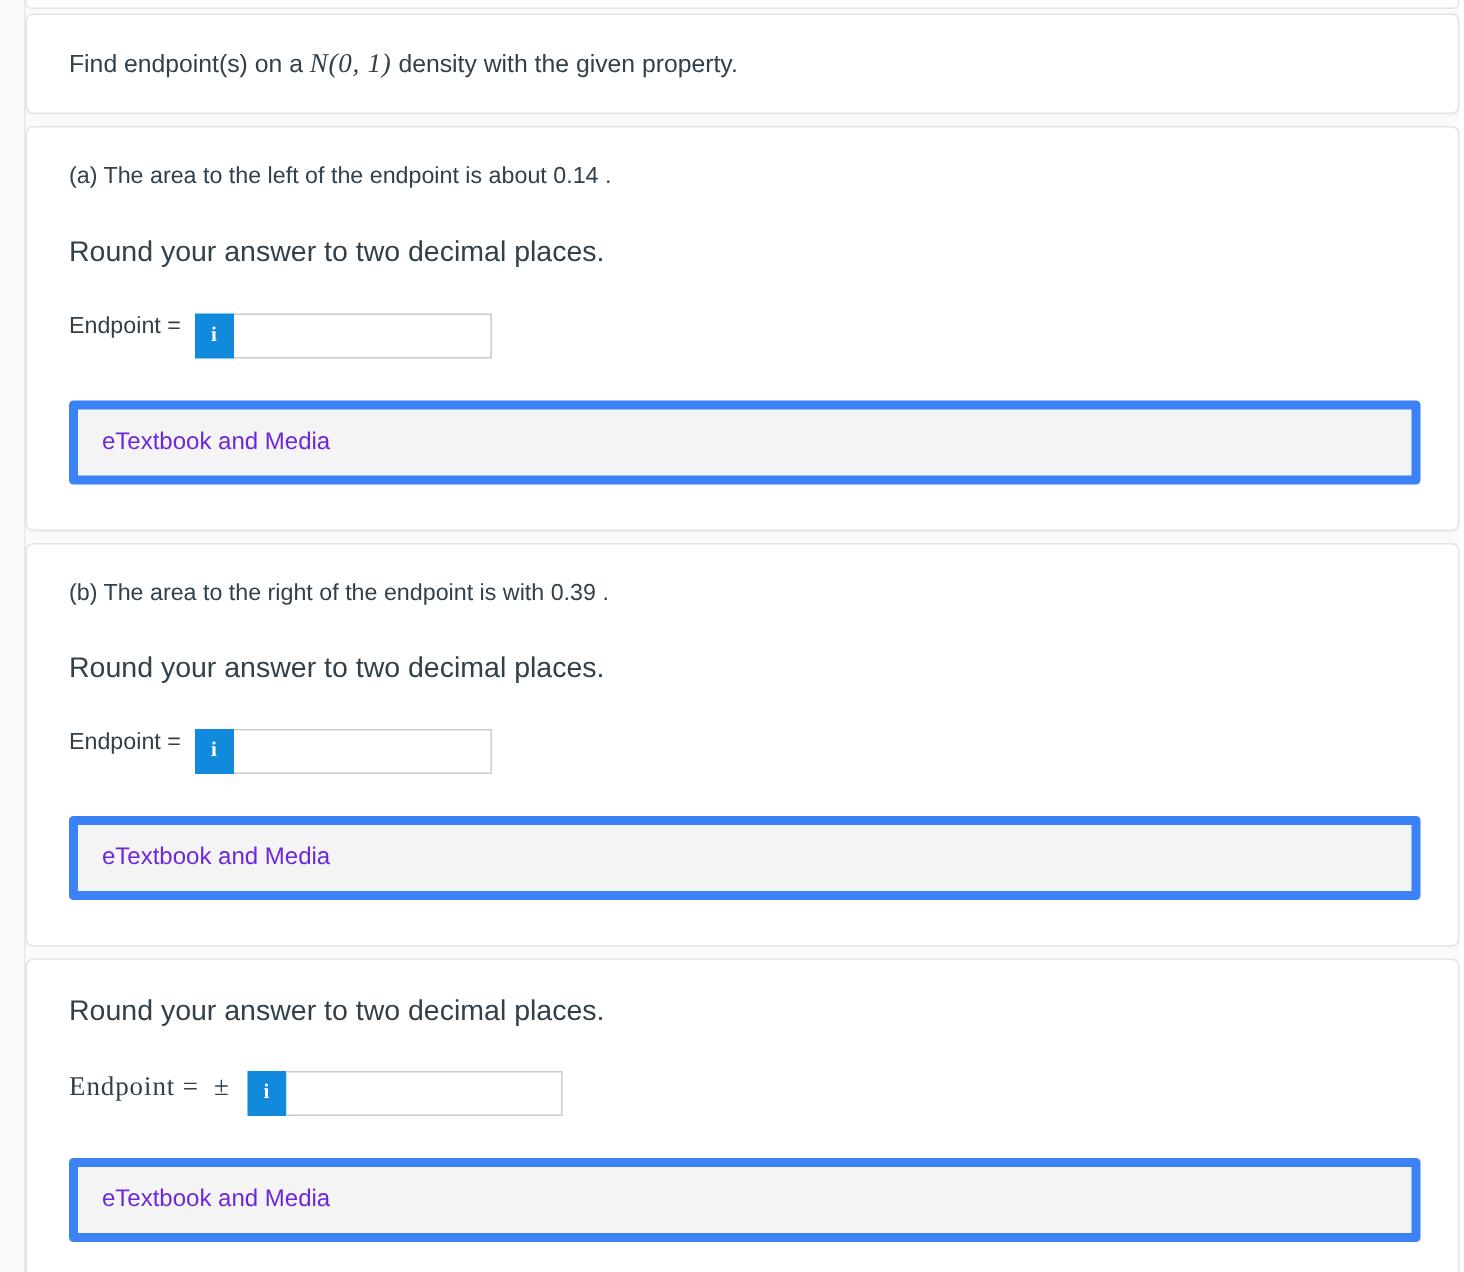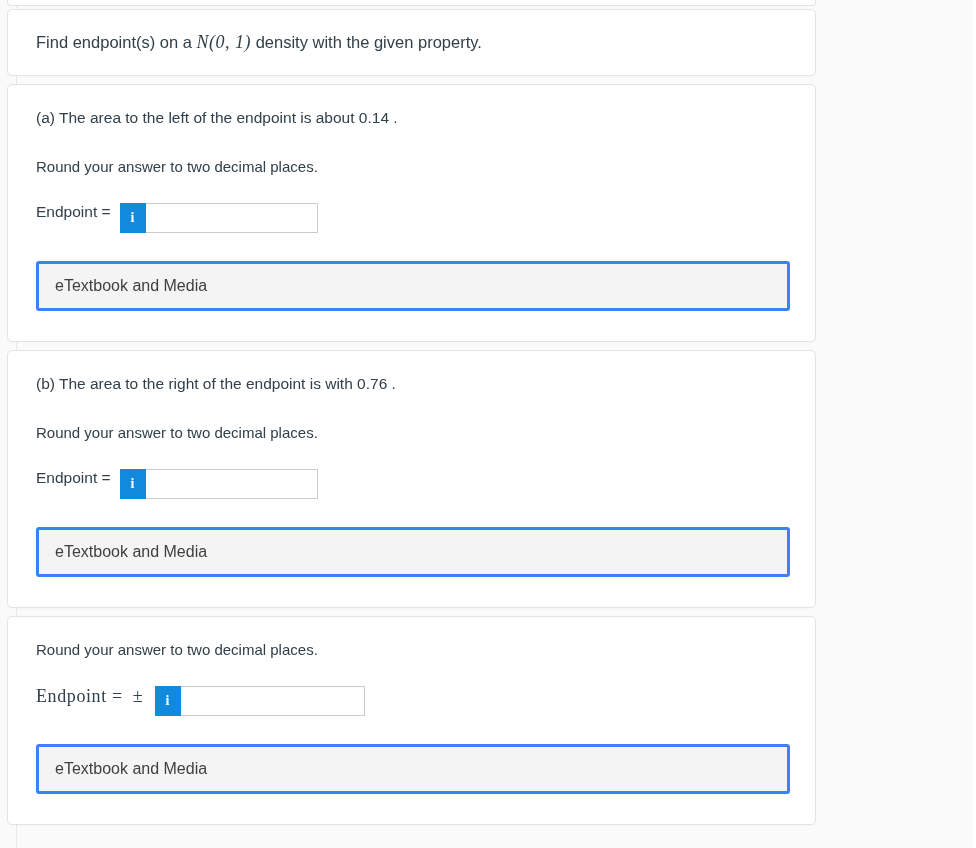--- a/index.html
+++ b/index.html
@@ -34,23 +34,23 @@
   }
   .gutter-right {
     position: absolute;
     right: 0; top: 0; bottom: 0;
     width: 3px;
     background: #ffffff;
   }
 
   .column {
     position: absolute;
-    left: 7px;
+    left: 17px;
     top: 0;
-    width: 809px;
+    width: 956px;
     height: 848px;
     box-sizing: border-box;
   }
 
   
   .card-sliver {
     height: 6px;
     background: #ffffff;
     border: 1px solid #e3e3e3;
     border-top: none;
@@ -83,21 +83,21 @@
   }
 
   .part-stem {
     font-size: 15.5px;
     line-height: 1.4;
     color: #31404a;
     margin: 0 0 27px 0;
   }
 
   .part-round {
-    font-size: 15px;
+    font-size: 19px;
     line-height: 1.4;
     color: #31404a;
     margin: 0 0 26px 0;
   }
 
   
   .mathtext {
     font-family: "Liberation Serif", "DejaVu Serif", serif;
     font-size: 18px;
     font-style: italic;
@@ -167,25 +167,25 @@
     padding: 0 8px;
     box-sizing: border-box;
   }
   .answer-input.wide {
     width: 184px;
   }
 
   
   .etextbook {
     background: #f4f4f4;
-    border: 3px solid #3b82f6;
+    border: 6px solid #3b82f6;
     border-radius: 3px;
     padding: 13px 16px;
     font-size: 16px;
-    color: #404040;
+    color: #6d28d9;
     cursor: pointer;
     box-sizing: border-box;
   }
 </style>
 </head>
 <body>
 
 <div class="page">
   <div class="gutter-left"></div>
   <div class="gutter-right"></div>
@@ -215,21 +215,21 @@
           <span class="info-addon">i</span>
           <input class="answer-input" type="text" value="" style="">
         </span>
       </div>
       <div class="etextbook">eTextbook and Media</div>
     </div>
 
     <div class="card card-part">
       <p class="part-stem">
         <span>(b) The area to the right of the endpoint is with</span>
-        <span>0.76</span>
+        <span>0.39</span>
         <span>.</span>
       </p>
       <p class="part-round">Round your answer to two decimal places.</p>
       <div class="answer-row">
         <span class="answer-label">Endpoint =</span>
         <span class="input-group">
           <span class="info-addon">i</span>
           <input class="answer-input" type="text" value="" style="">
         </span>
       </div>

